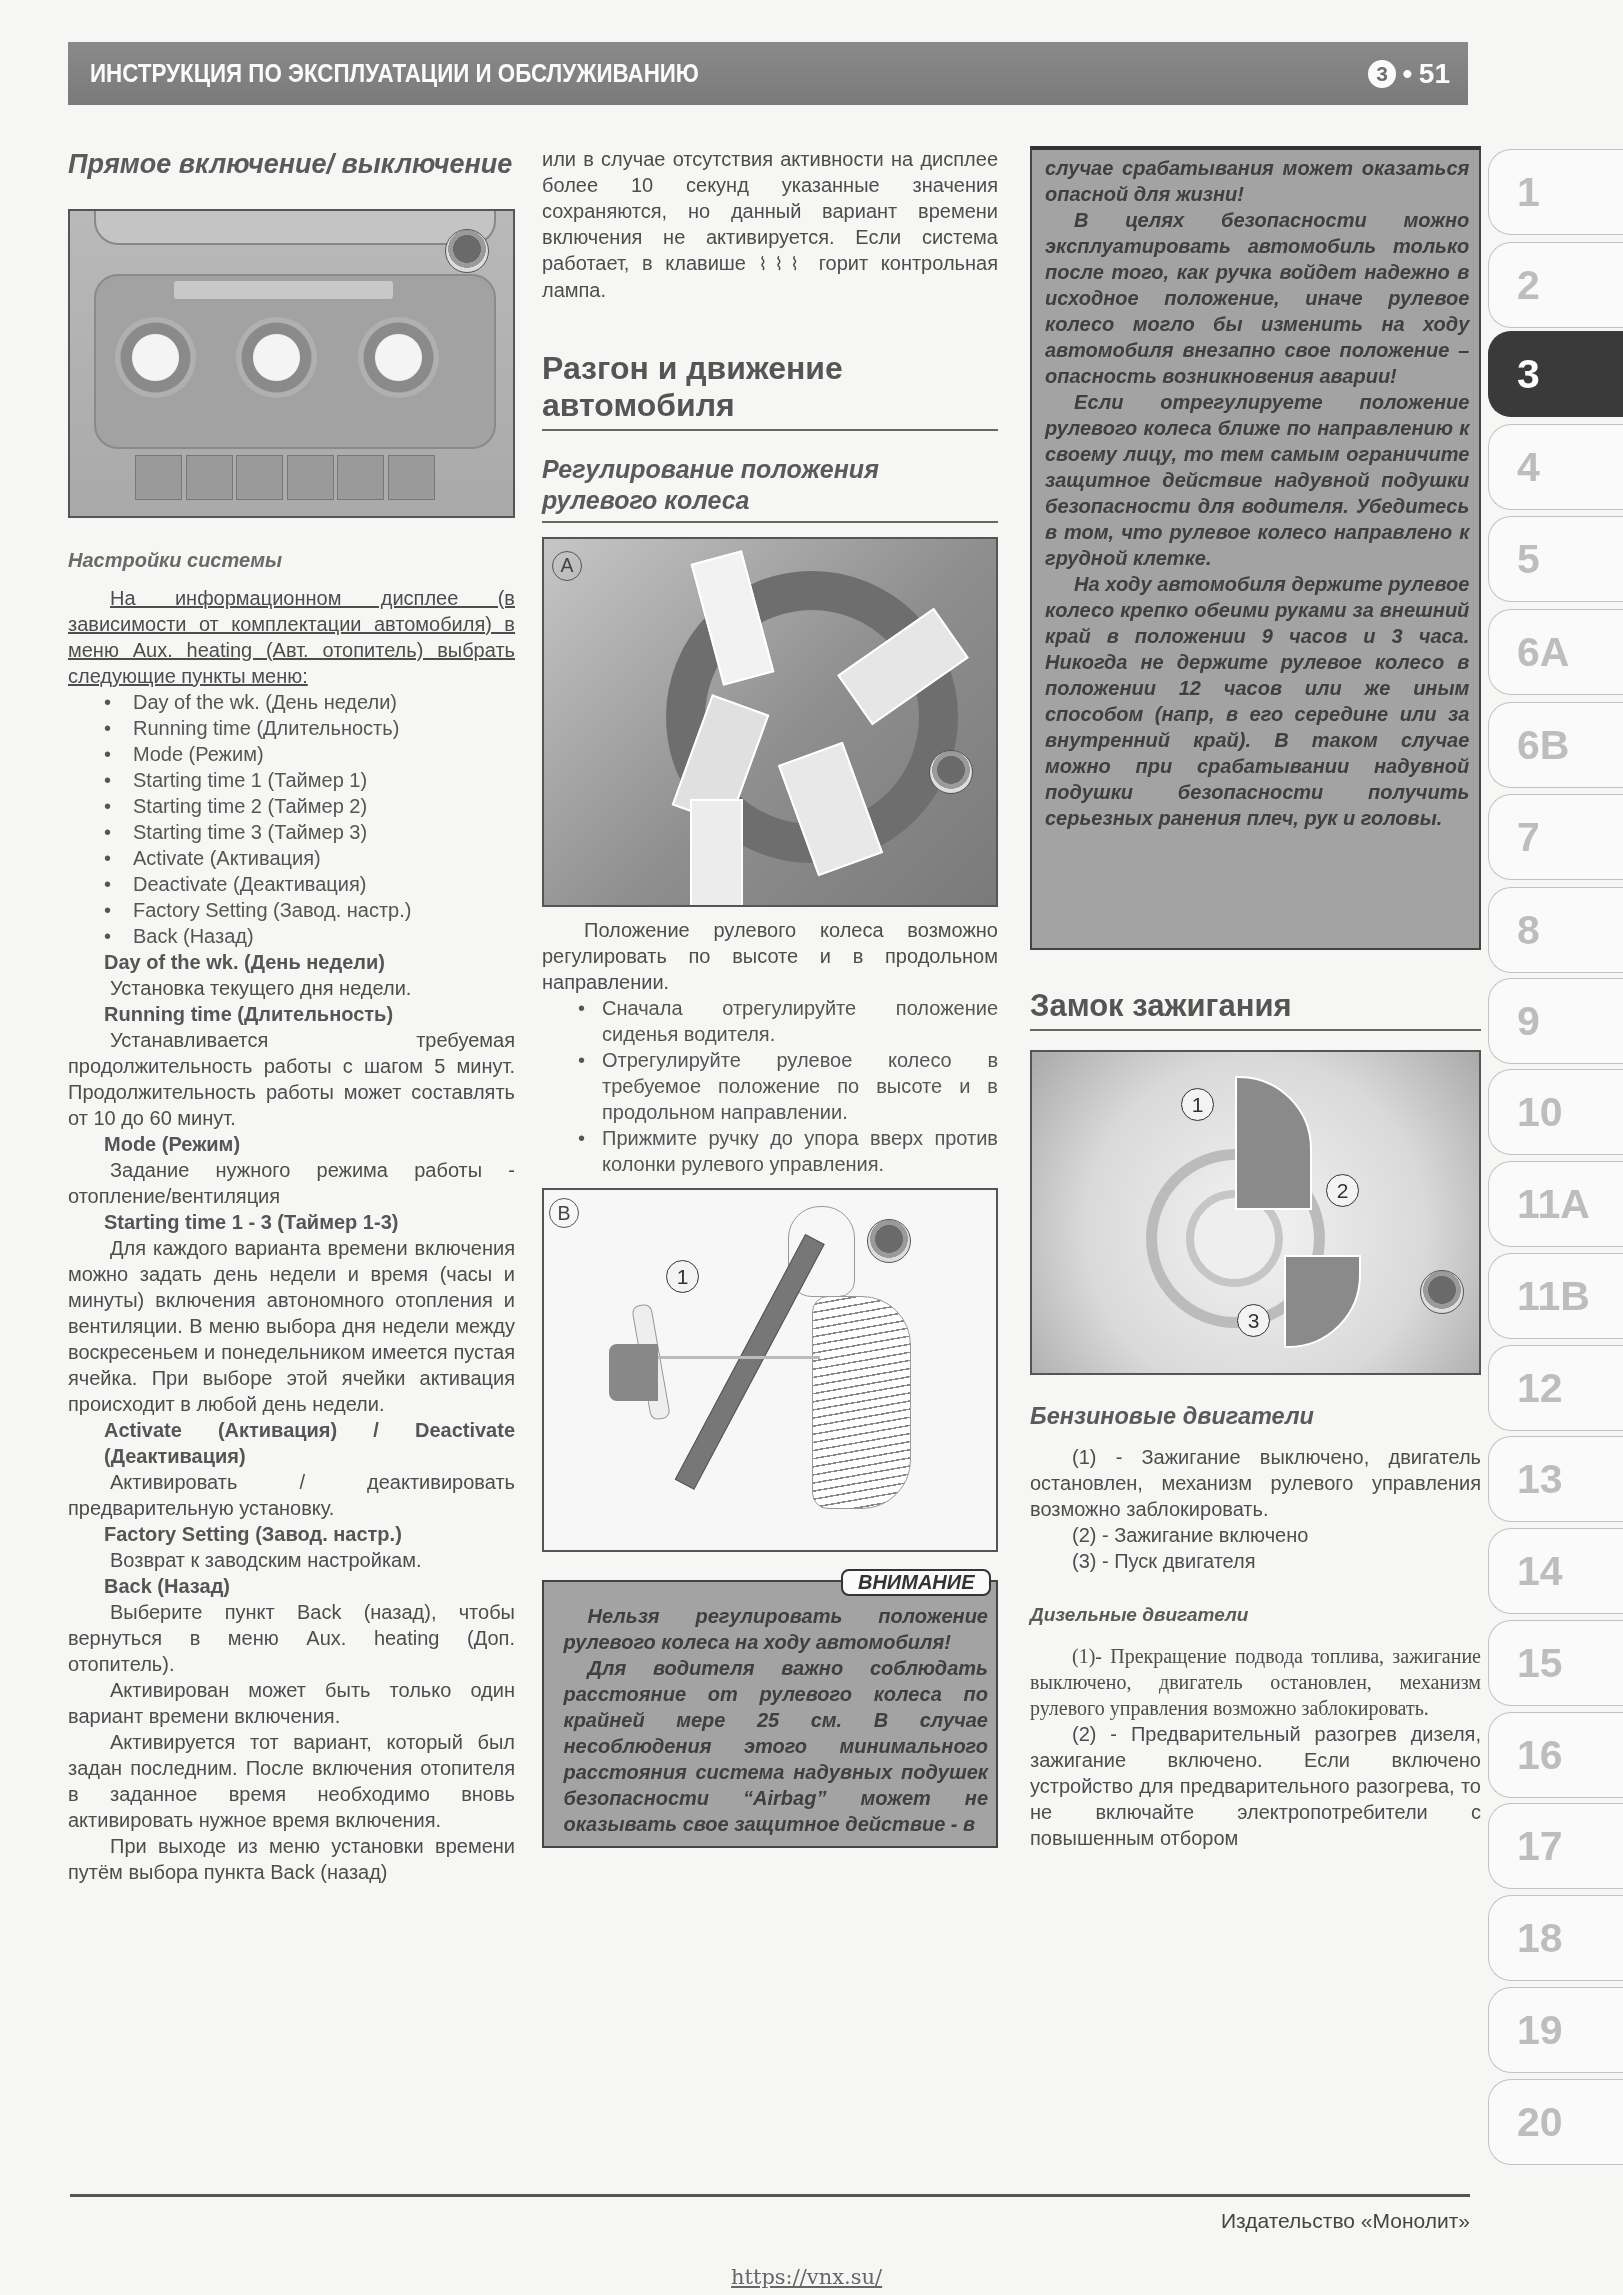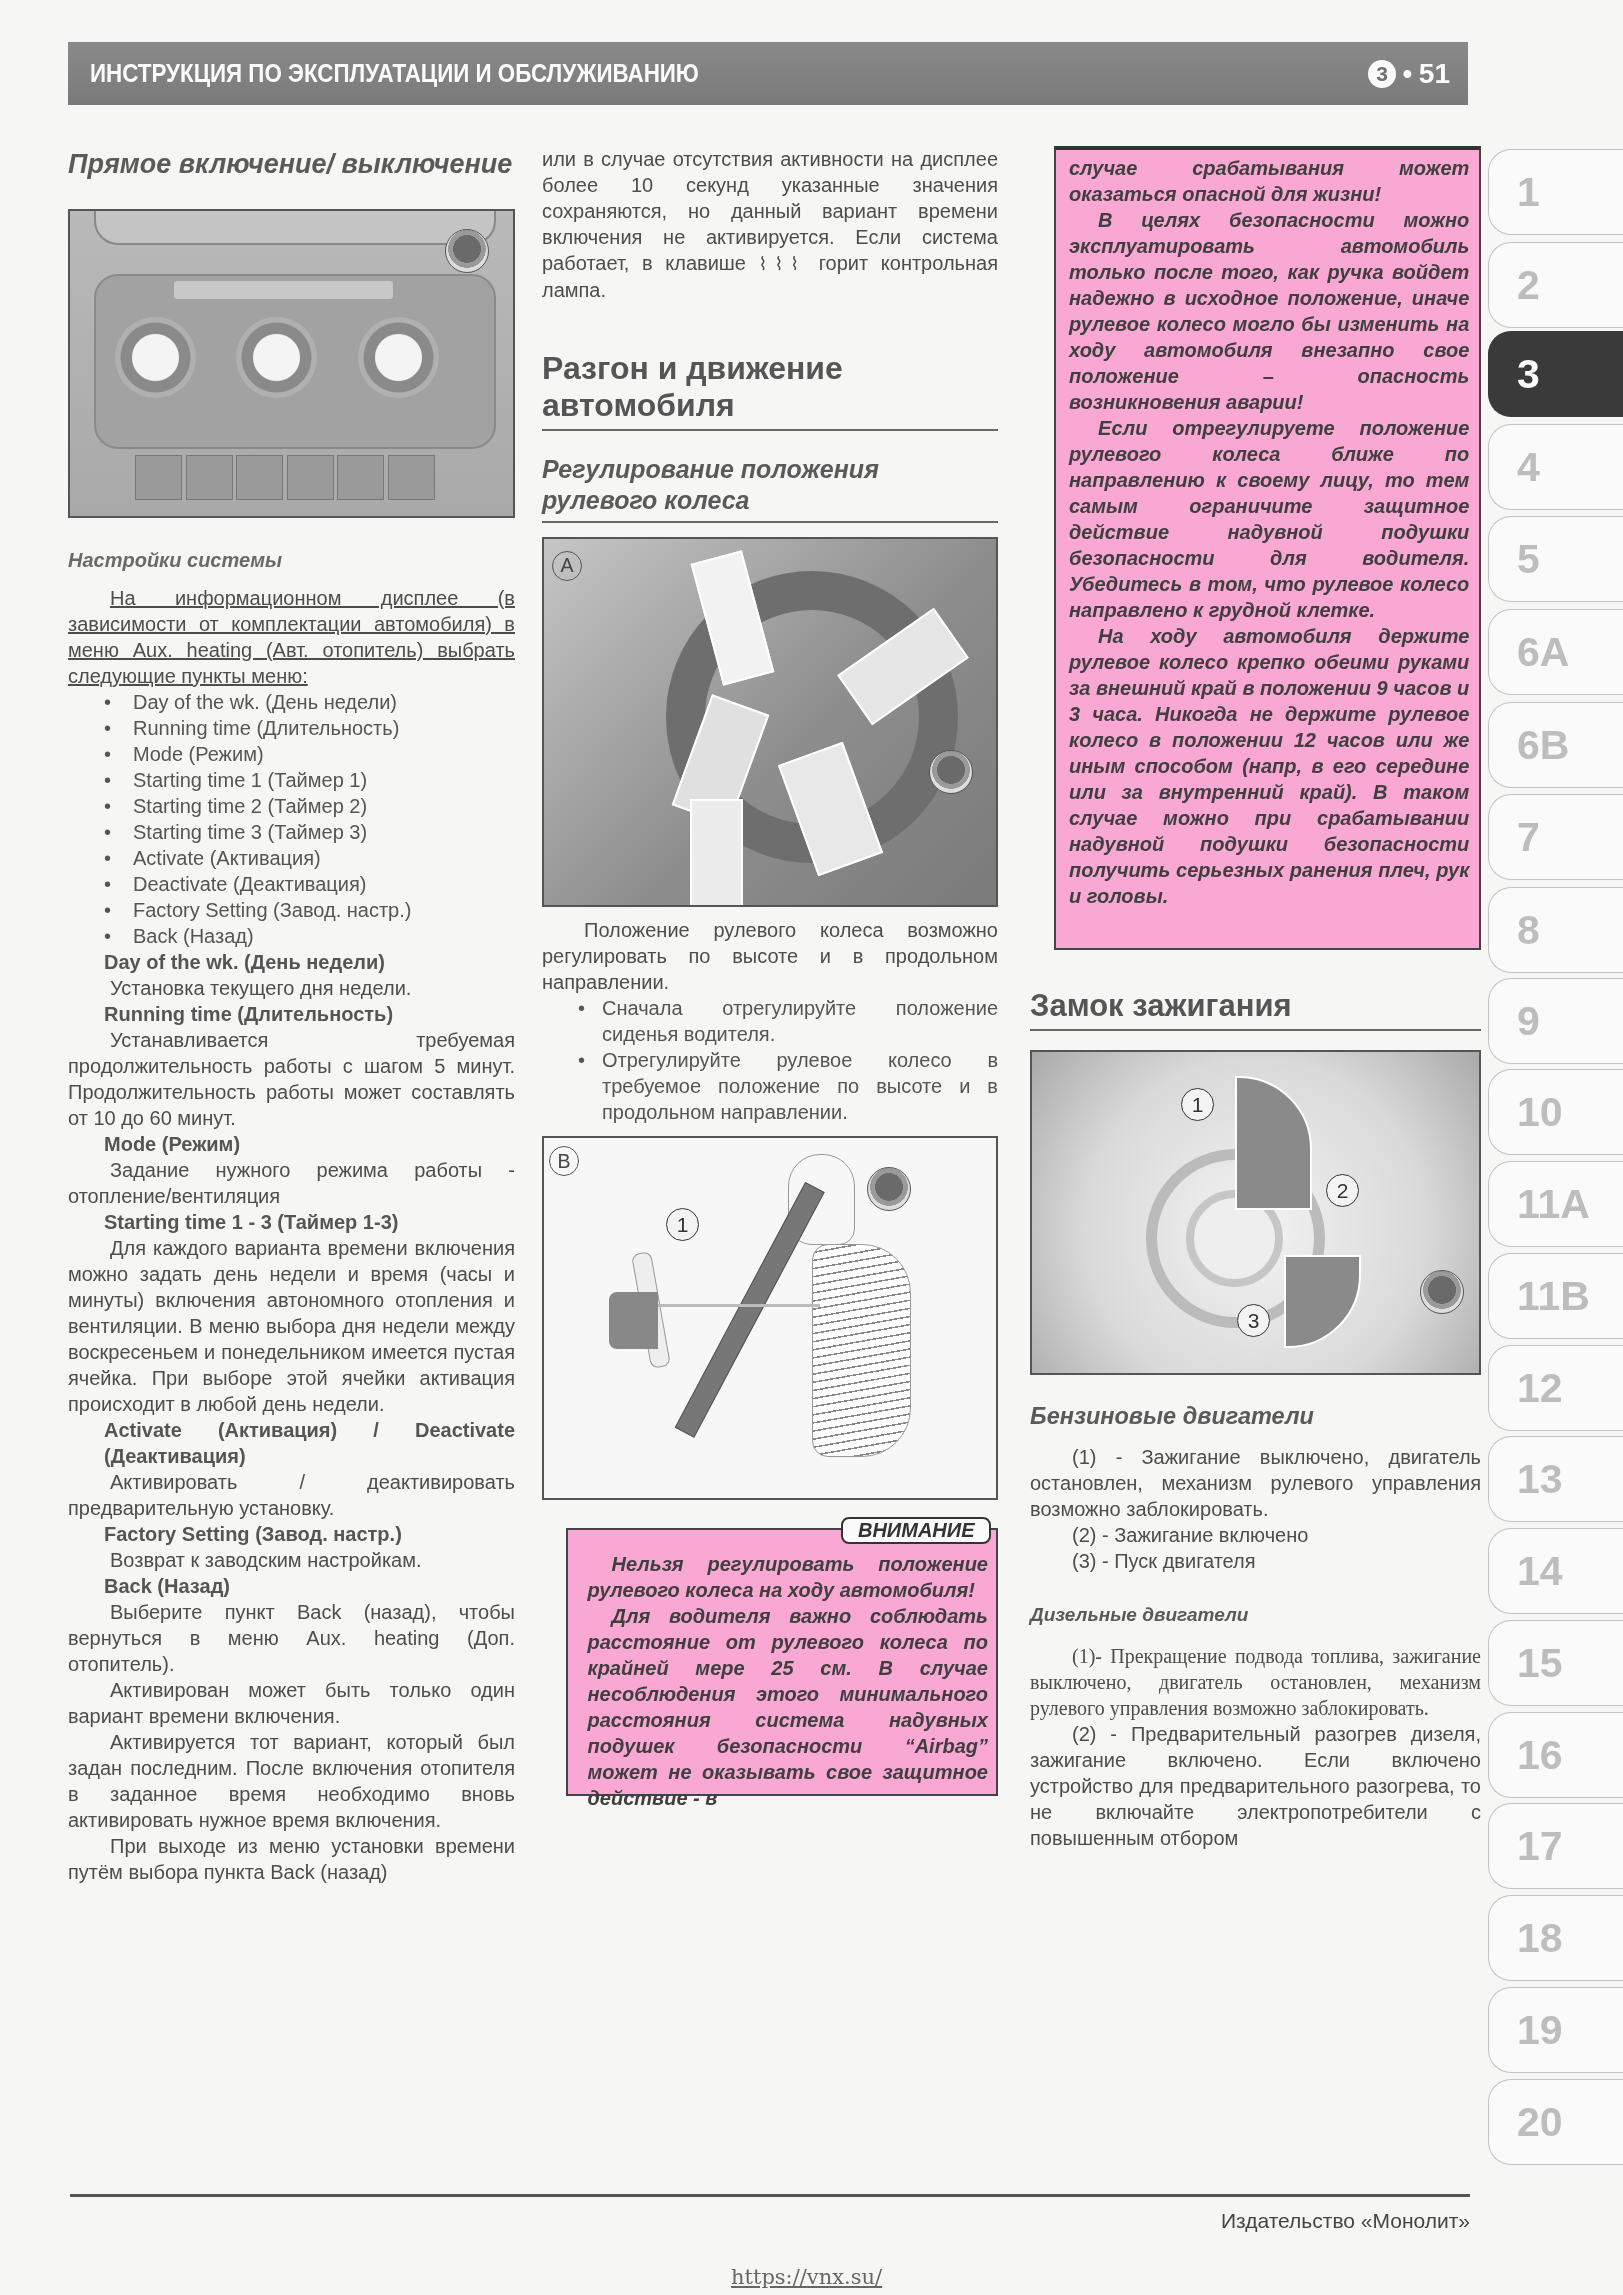--- a/index.html
+++ b/index.html
@@ -51,21 +51,21 @@
   .callout {
     position: absolute; width: 31px; height: 31px; border: 1.6px solid #333; border-radius: 50%;
     display: flex; align-items: center; justify-content: center; font-size: 21px; color: #333; background: #f3f3f3;
   }
   .logo-badge {
     position: absolute; width: 42px; height: 42px; border-radius: 50%;
     background: radial-gradient(circle at 50% 45%, #6a6a6a 0 44%, #9a9a9a 45% 60%, #ddd 61%);
     border: 1.6px solid #555;
   }
   .warn-box {
-    background: #f9a8d4; border: 2.4px solid #444; box-sizing: border-box; position: relative; margin-left: 24px;
+    background: #a3a3a3; border: 2.4px solid #444; box-sizing: border-box; position: relative;
   }
   .warn-box p { font-style: italic; font-weight: bold; color: #3f3f3f; font-size: 20px; line-height: 26px; }
   .warn-tag {
     position: absolute; right: 4.9px; top: -13px; background: #fbfbfb; border: 2.4px solid #333; border-radius: 8px;
     font-style: italic; font-weight: bold; font-size: 20px; padding: 0 14.6px; color: #333; line-height: 23px;
   }
   .tab {
     position: absolute; left: 1488px; width: 146px; height: 86px;
     border: 1.6px solid #c2c2c2; border-right: none; border-radius: 23px 0 0 23px;
     box-sizing: border-box; background: #fafafa;
@@ -156,20 +156,21 @@
     <div style="position:absolute;left:300px;top:97px;width:114px;height:57px;background:#e6e6e6;border:2.4px solid #fff;transform:rotate(-35deg);"></div>
     <div style="position:absolute;left:146px;top:162px;width:57px;height:114px;background:#e0e0e0;border:2.4px solid #fff;transform:rotate(20deg);"></div>
     <div style="position:absolute;left:146px;top:260px;width:49px;height:106px;background:#ececec;border:2.4px solid #fff;"></div>
     <div style="position:absolute;left:252px;top:211px;width:65px;height:114px;background:#e8e8e8;border:2.4px solid #fff;transform:rotate(-20deg);"></div>
     <div class="logo-badge" style="right:23px;top:211px;"></div>
   </div>
   <p class="indent" style="margin-top:9.7px;">Положение рулевого колеса возможно регулировать по высоте и в продольном направлении.</p>
   <ul class="bullets" style="padding-left:36px;">
     <li style="padding-left:24px;text-align:justify;">Сначала отрегулируйте положение сиденья водителя.</li>
     <li style="padding-left:24px;text-align:justify;">Отрегулируйте рулевое колесо в требуемое положение по высоте и в продольном направлении.</li>
+    <li style="padding-left:24px;text-align:justify;">Прижмите ручку до упора вверх против колонки рулевого управления.</li>
   </ul>
   <div class="figure" style="margin-top:11.4px; height:364px; background:#f7f7f7;">
     <span class="fig-label" style="left:4.9px;top:8px;">B</span>
     <span class="callout" style="left:122px;top:70px;">1</span>
     <div style="position:absolute;left:244px;top:16px;width:65px;height:89px;border:1.6px solid #999;border-radius:32px 32px 16px 24px;"></div>
     <div style="position:absolute;left:268px;top:106px;width:97px;height:211px;border:1.6px solid #999;border-radius:16px 49px 49px 16px;background:repeating-linear-gradient(170deg,#fff 0 6.5px,#888 6.5px 8px);"></div>
     <div style="position:absolute;left:260px;top:49px;width:19.5px;height:276px;background:#777;transform:rotate(28deg);transform-origin:top;border:1.6px solid #555;"></div>
     <div style="position:absolute;left:97px;top:114px;width:18px;height:114px;background:#eee;border:1.6px solid #999;border-radius:8px;transform:rotate(-10deg);"></div>
     <div style="position:absolute;left:65px;top:154px;width:49px;height:57px;background:#888;border-radius:8px 0 0 8px;"></div>
     <div style="position:absolute;left:114px;top:166px;width:162px;height:2.4px;background:#bbb;"></div>

